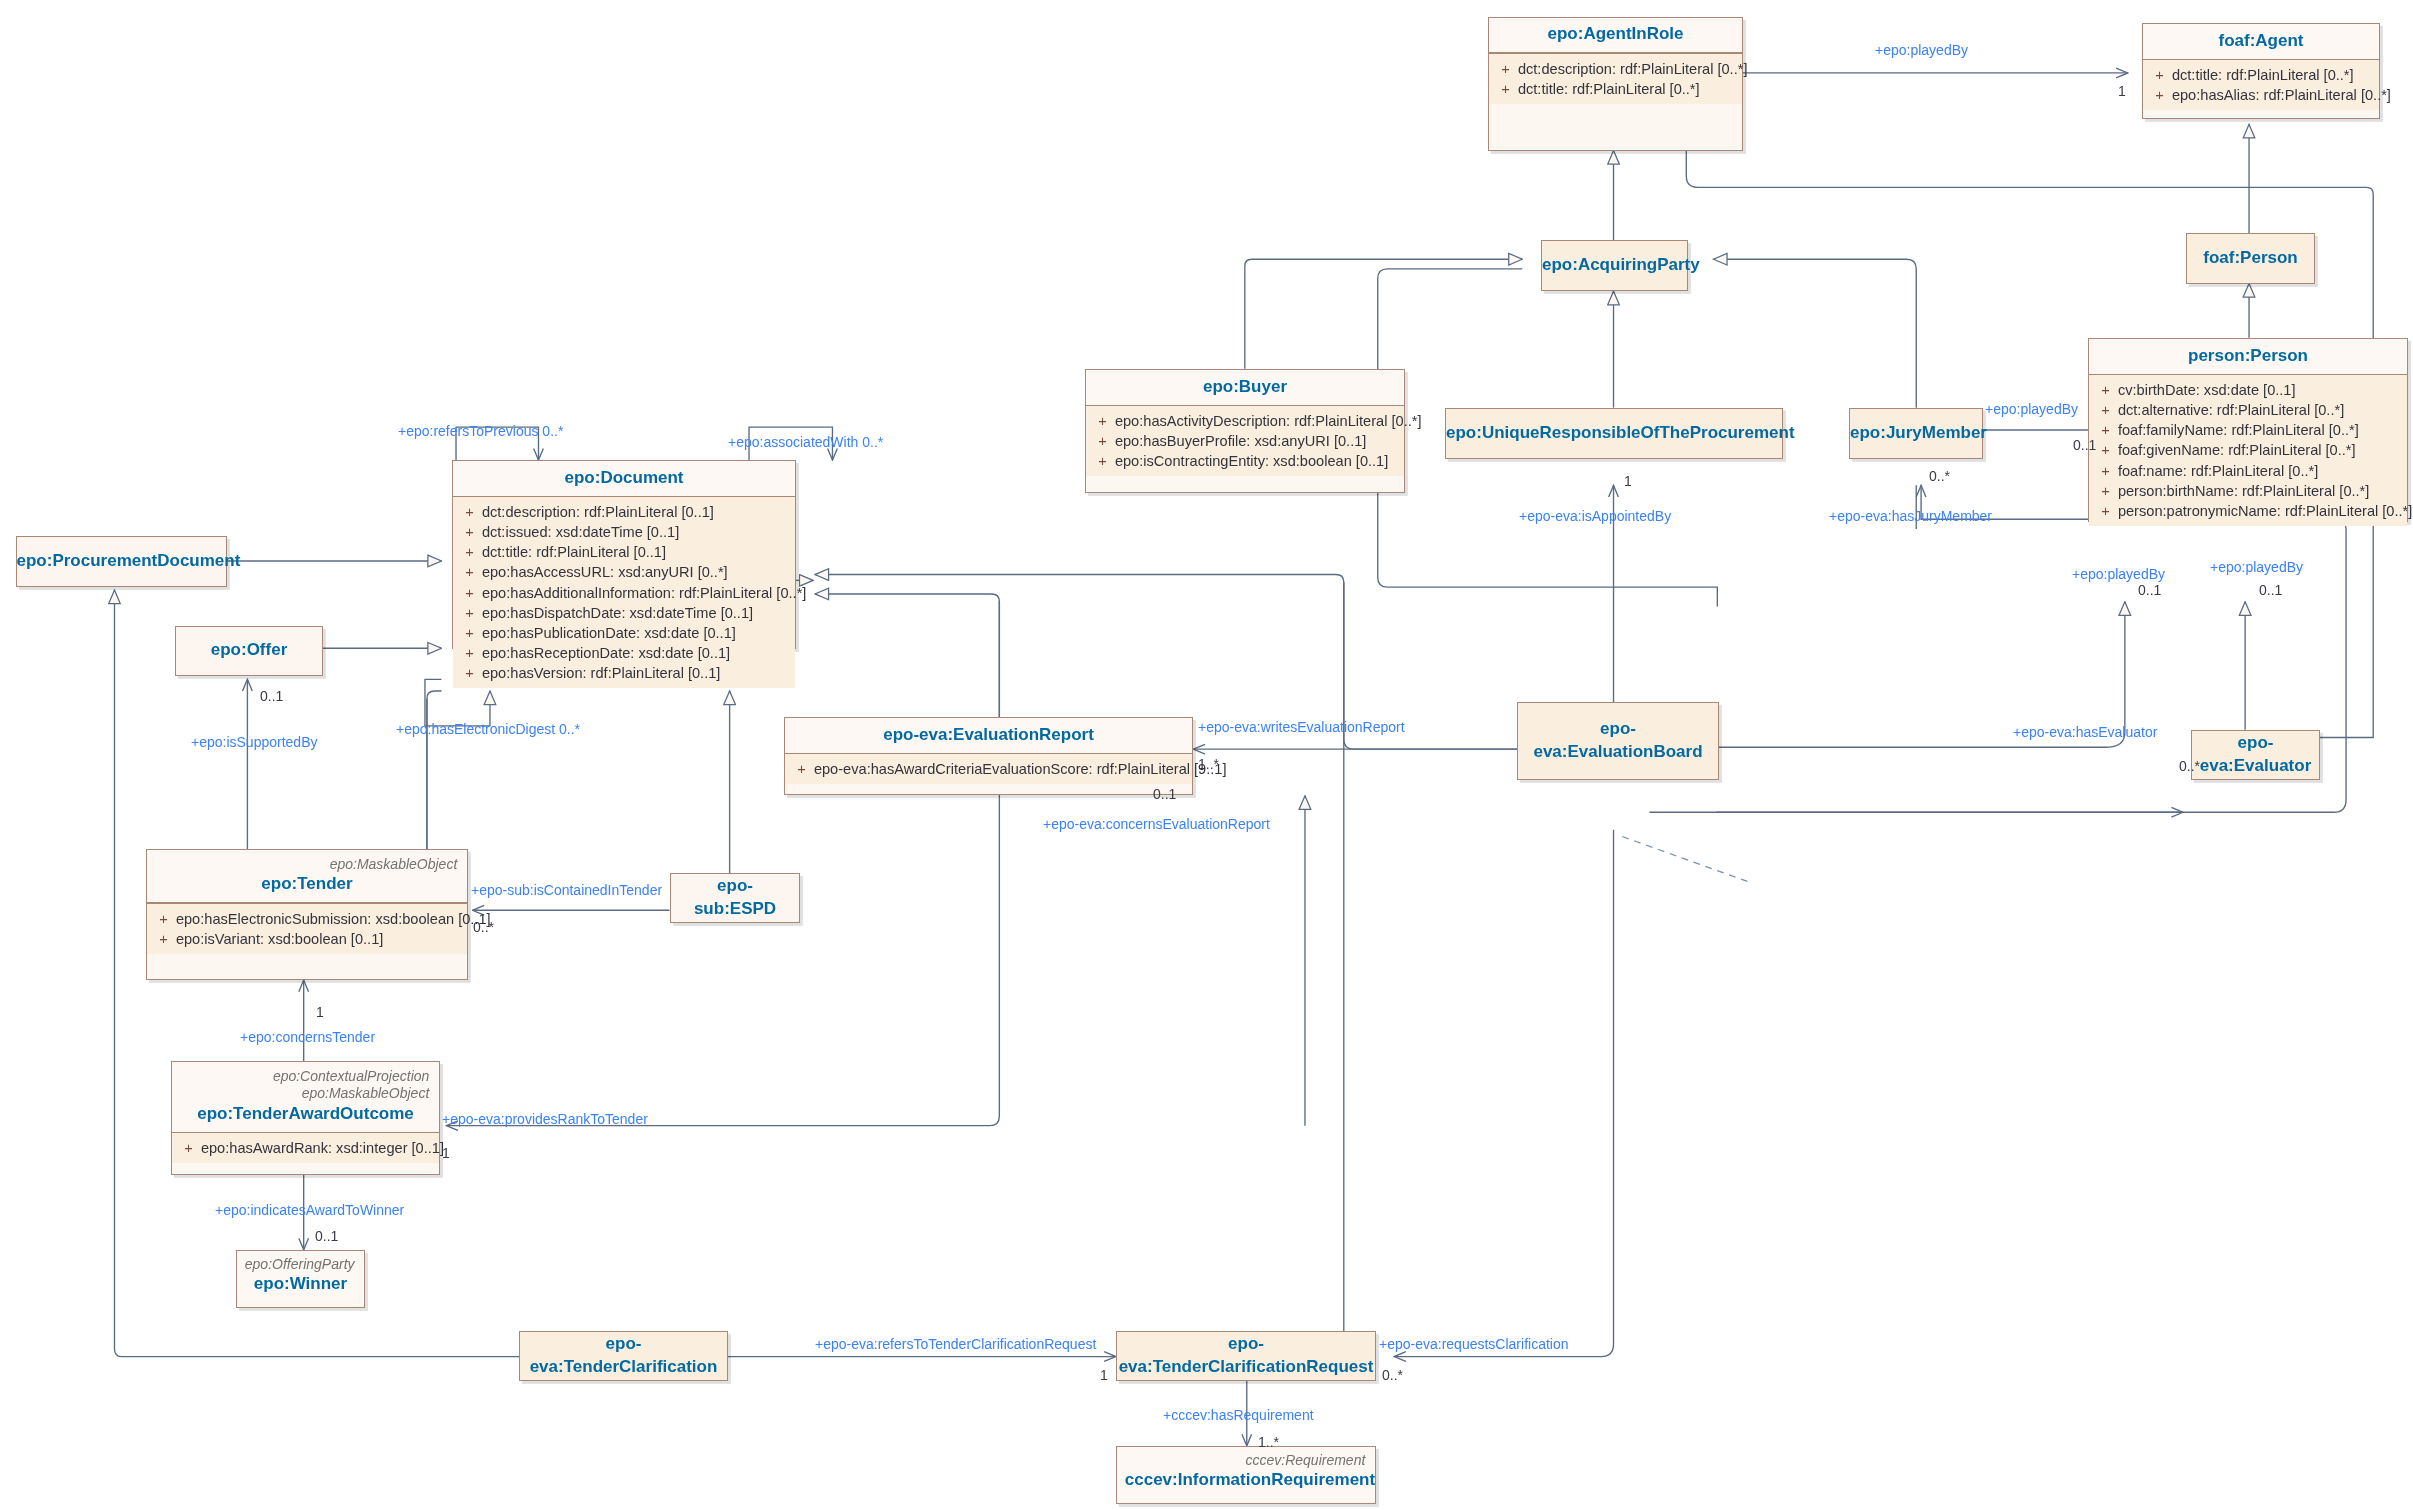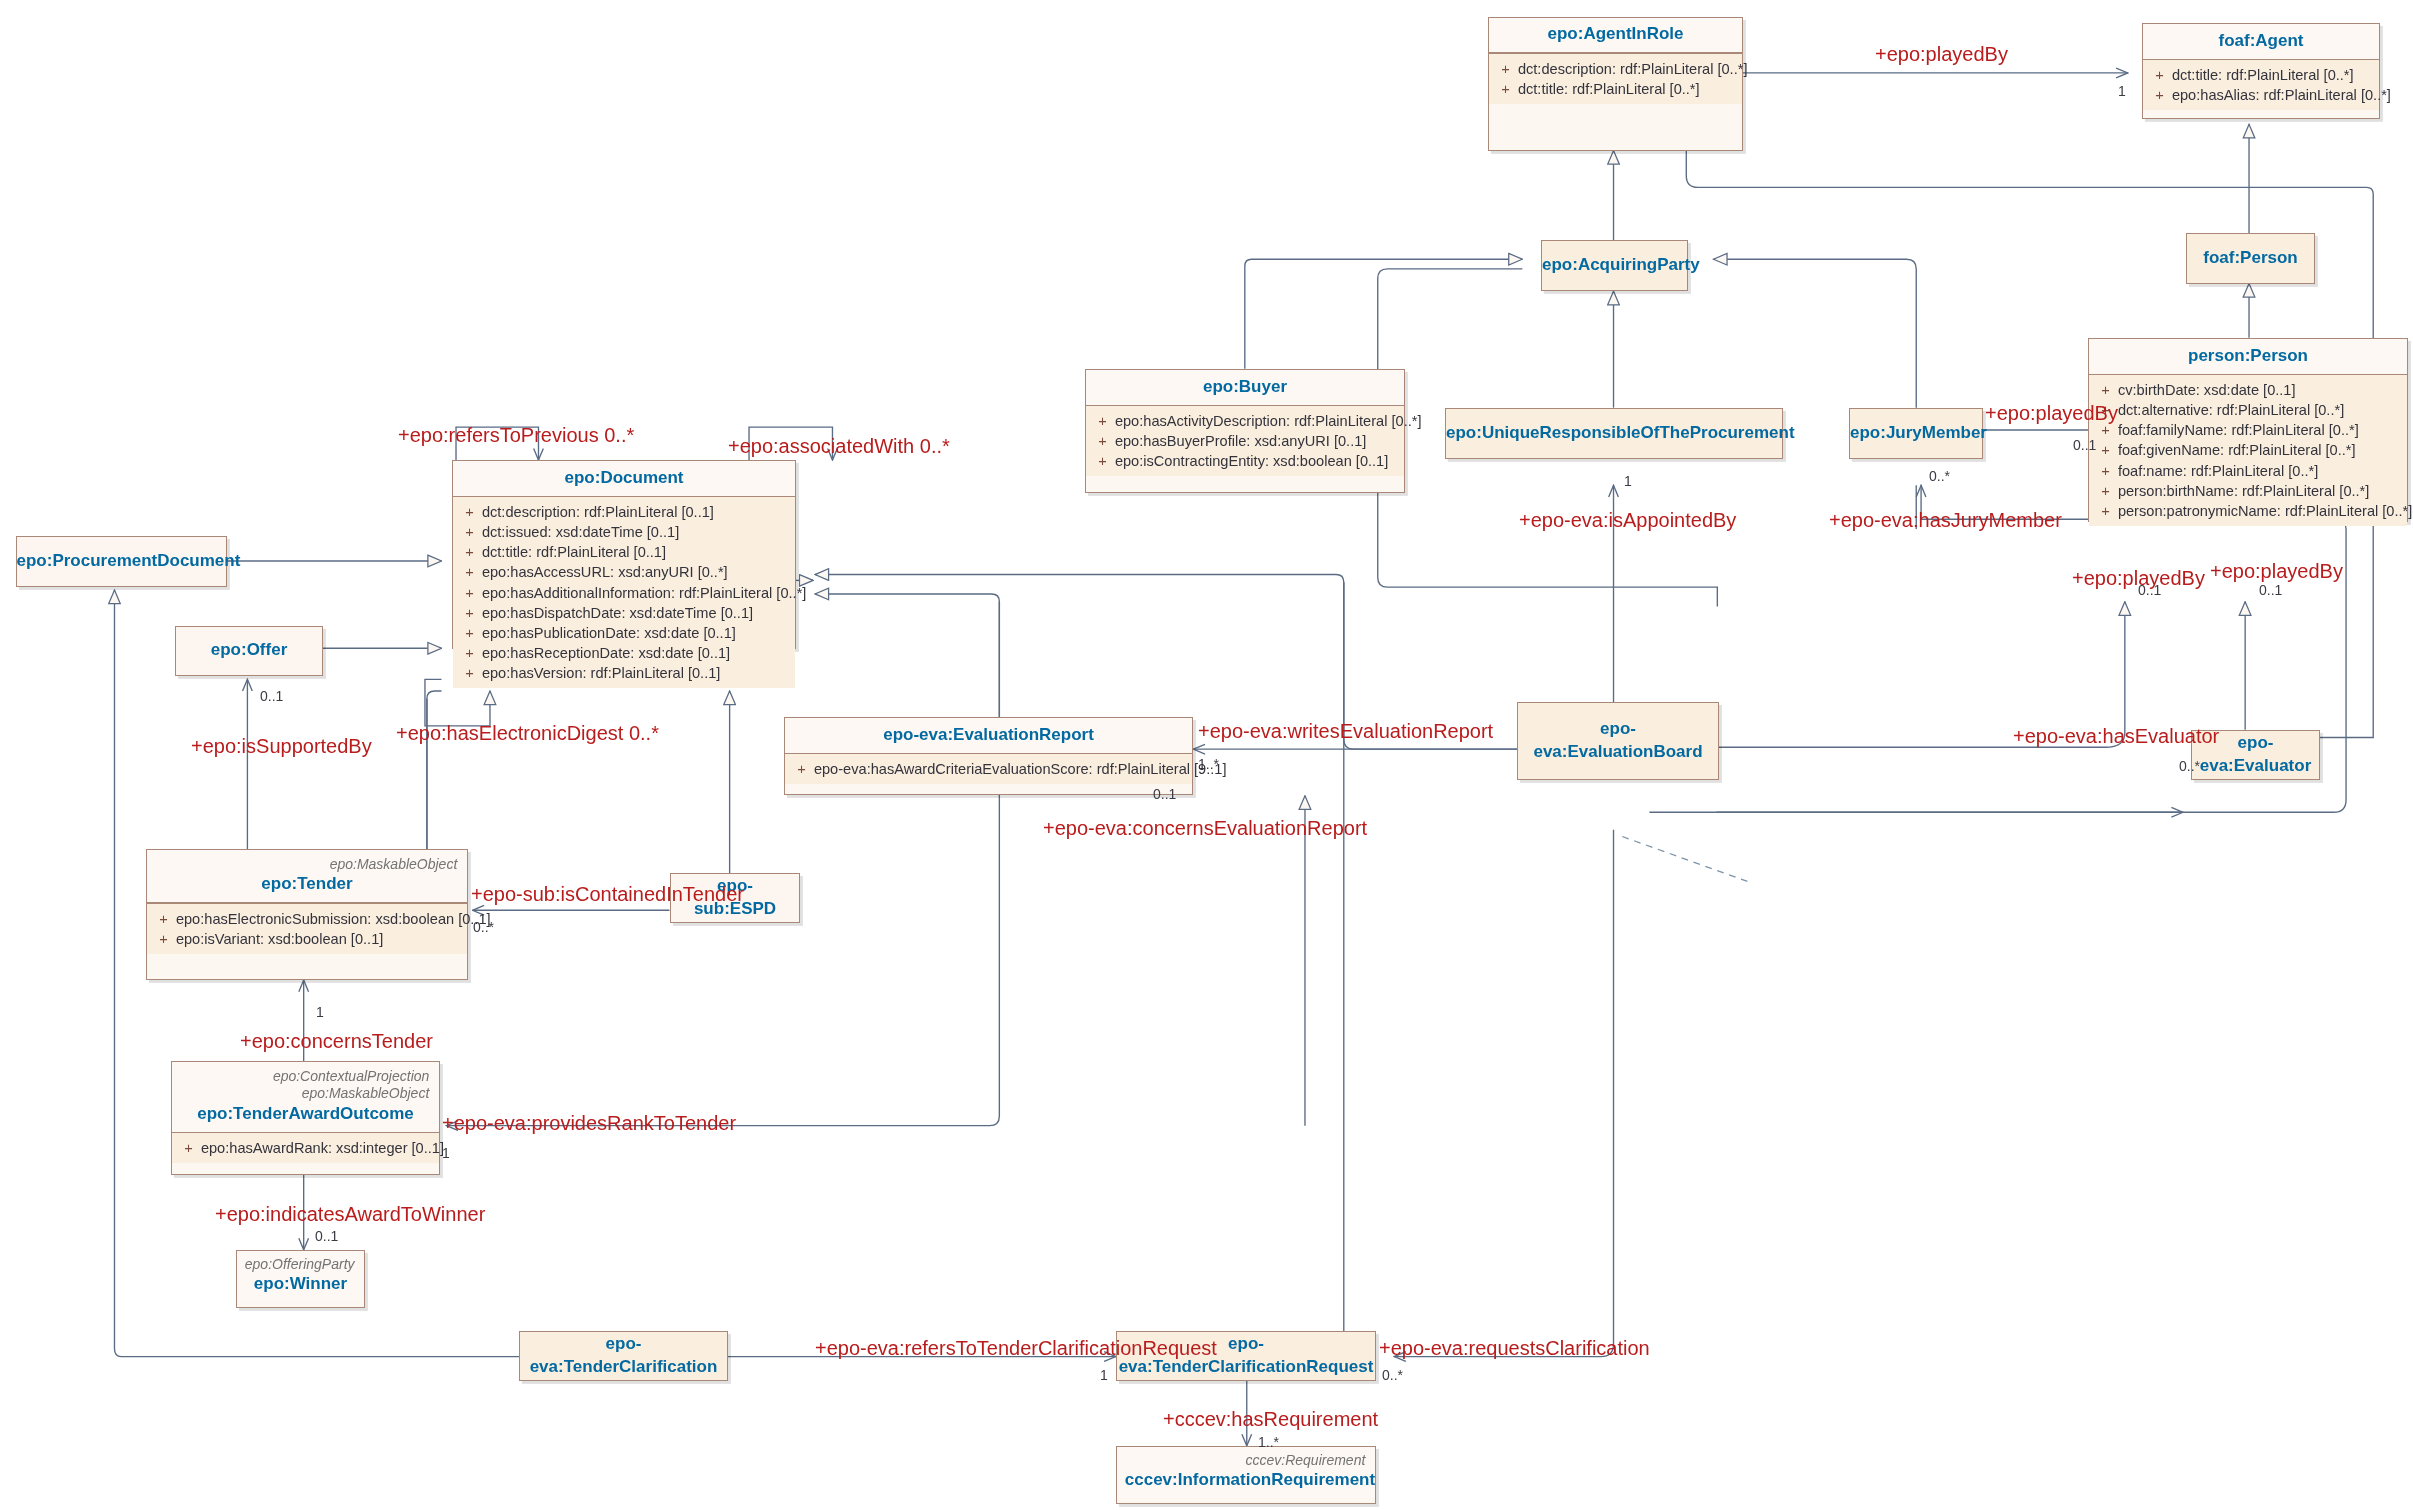--- a/index.html
+++ b/index.html
@@ -18,21 +18,21 @@
         color:#0369a1;line-height:1.3;}
   .node .sep{height:1.5px;background:#a98877;}
   .node .attrs{background:#faeedf;padding:4.9px 3.9px 4.9px 3.9px;flex:1;}
   .node.simple{display:flex;align-items:center;justify-content:center;background:#fdf6f0;}
   .node.simple .hdr{background:transparent;width:100%;}
   .attr{display:flex;font-size:14.6px;line-height:1.38;white-space:nowrap;color:#33333c;}
   .attr .plus{width:25px;text-align:center;color:#7a4a3a;flex:0 0 25px;}
   .attr .txt{flex:1;}
   .node.body-fill{background:#faeedf;}
 
-  .elabel{position:absolute;font-size:20px;color:#b91c1c;white-space:nowrap;
+  .elabel{position:absolute;font-size:14px;color:#3b82f6;white-space:nowrap;
           line-height:1.1;background:transparent;}
   .mult{position:absolute;font-size:14px;color:#3a3a42;white-space:nowrap;}
 
   .note{position:absolute;border:1.3px solid #7b93a8;background:#ffffff;
         font-size:13px;line-height:1.62;color:#2f2f36;padding:9.7px 9.7px 5.8px 10.7px;
         box-sizing:border-box;}
   .note .fold{position:absolute;right:-1px;top:-1px;width:0;height:0;
         border-left:16.5px solid transparent;border-top:16.5px solid #dfe6ec;}
 </style>
 </head>

